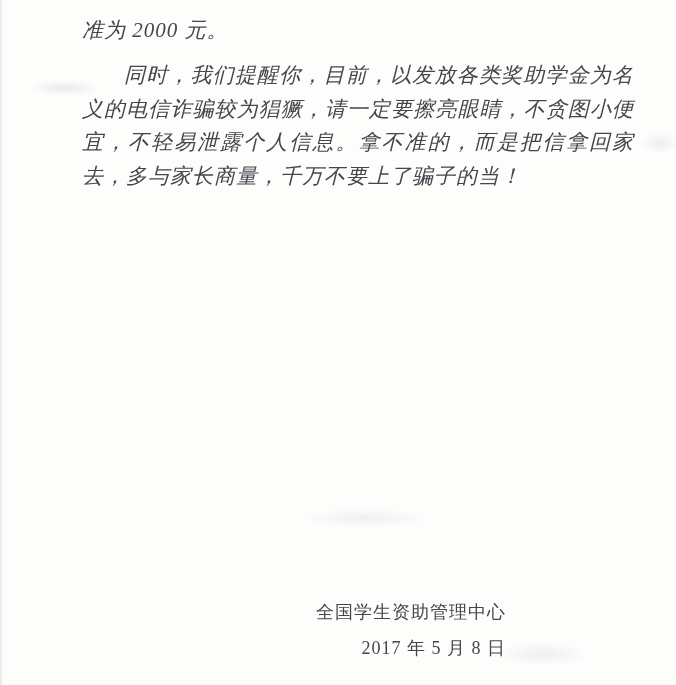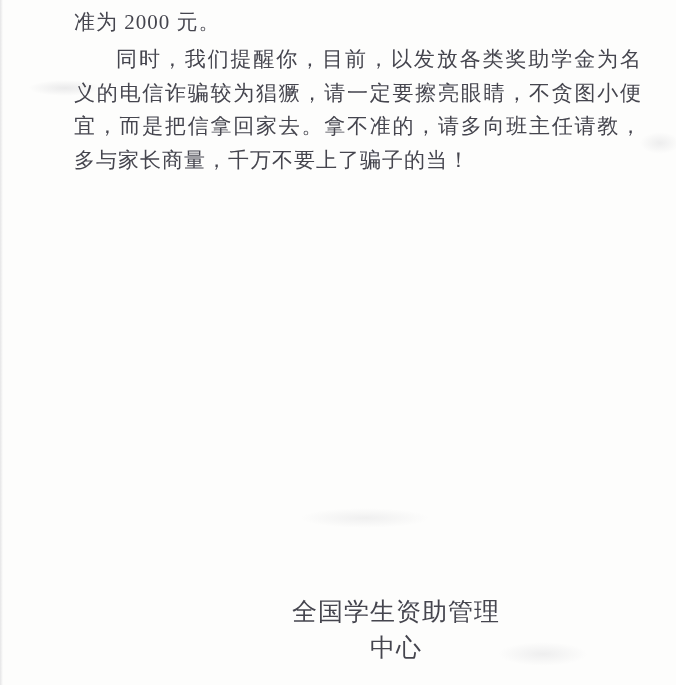--- a/index.html
+++ b/index.html
@@ -16,29 +16,29 @@
     position: absolute;
     left: 70px;
     top: 2px;
     width: 576px;
     font-size: 21px;
     line-height: 33.45px;
     letter-spacing: 1px;
     color: #45454e;
     text-align: justify;
   }
-  .para { margin: 4px; text-indent: 2em; }
+  .para { margin: 12px; text-indent: 2em; font-style: italic; }
   .para.no-indent { text-indent: 0; }
   .signature-block {
     position: absolute;
     left: 286px;
     top: 594px;
     width: 220px;
-    text-align: center;
-    font-size: 25px;
+    text-align: right;
+    font-size: 18px;
     line-height: 36px;
     letter-spacing: 1px;
     color: #45454e;
   }
   
   .smudge {
     position: absolute;
     border-radius: 50%;
     pointer-events: none;
   }
@@ -64,20 +64,21 @@
 <div class="page">
 
   <div class="edge-shadow"></div>
   <div class="smudge smudge-a"></div>
   <div class="smudge smudge-b"></div>
   <div class="smudge smudge-c"></div>
   <div class="smudge smudge-d"></div>
 
   <div class="letter-body">
     <p class="para no-indent">准为 2000 元。</p>
-    <p class="para">同时，我们提醒你，目前，以发放各类奖助学金为名义的电信诈骗较为猖獗，请一定要擦亮眼睛，不贪图小便宜，而是把信拿回家去。拿不准的，请多向班主任请教，多与家长商量，千万不要上了骗子的当！</p>
+    <p class="para">同时，我们提醒你，目前，以发放各类奖助学金为名义的电信诈骗较为猖獗，请一定要擦亮眼睛，不贪图小便宜，不轻易泄露个人信息。拿不准的，而是把信拿回家去，多与家长商量，千万不要上了骗子的当！</p>
   </div>
 
   <div class="signature-block">
     <div>全国学生资助管理中心</div>
+    <div>2017 年 5 月 8 日</div>
   </div>
 
 </div>
 
 </body></html>

